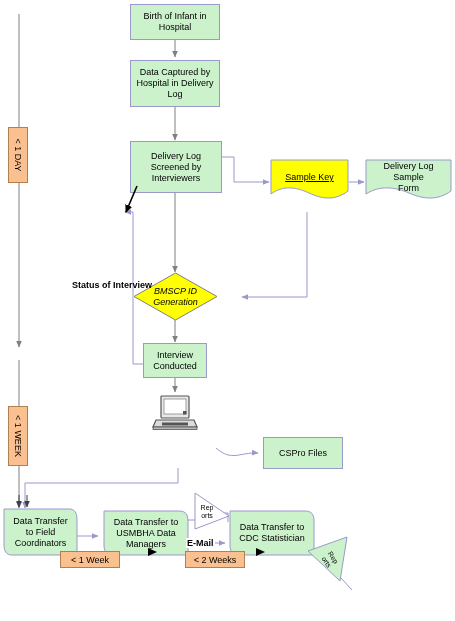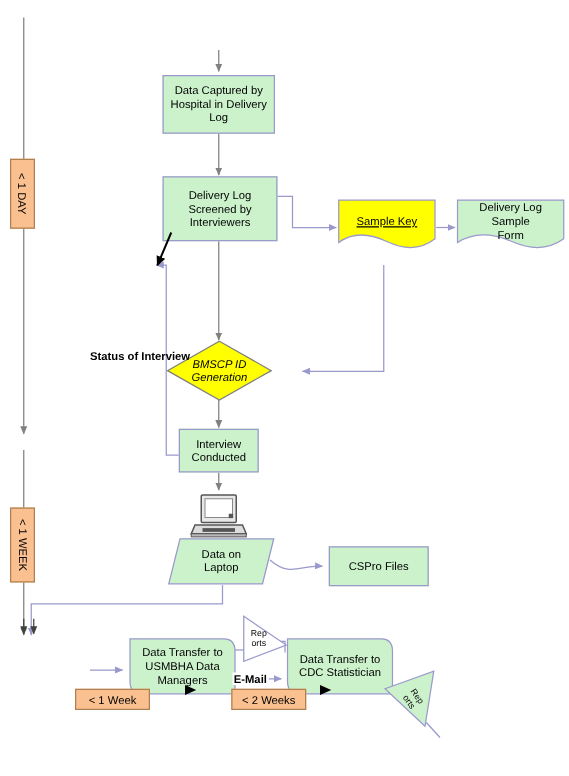--- a/index.html
+++ b/index.html
@@ -176,20 +176,26 @@
     </g>
 
     <g>
       <path d="M311,549 L322,557" fill="none" stroke="#9999cc" stroke-width="1"></path>
     </g>
     <g>
       <path d="M341,578 L352,590" fill="none" stroke="#9999cc" stroke-width="1"></path>
     </g>
   </svg>
 
+  <div class="node rect" style="left:130px;top:4px;width:90px;height:36px;">
+    <span class="txt">
+      <span>Birth of Infant in</span><br>
+      <span>Hospital</span>
+    </span>
+  </div>
 
   <div class="node rect" style="left:130px;top:60px;width:90px;height:47px;">
     <span class="txt">
       <span>Data Captured by</span><br>
       <span>Hospital in Delivery</span><br>
       <span>Log</span>
     </span>
   </div>
 
 
@@ -240,34 +246,35 @@
     <svg viewBox="0 0 46 38" width="46" height="38">
       <rect x="9" y="2" width="28" height="22" rx="1" fill="#e8e8e8" stroke="#555" stroke-width="1.2"></rect>
       <rect x="12" y="5" width="22" height="15" fill="#ffffff" stroke="#888" stroke-width="0.8"></rect>
       <rect x="31" y="17" width="3.5" height="3.5" fill="#555"></rect>
       <path d="M4,26 L42,26 L45,33 L1,33 Z" fill="#dcdcdc" stroke="#555" stroke-width="1.2"></path>
       <rect x="10" y="28.5" width="26" height="3" fill="#555"></rect>
       <rect x="1" y="33" width="44" height="2.5" fill="#b8b8b8" stroke="#555" stroke-width="0.8"></rect>
     </svg>
   </div>
 
-  <div class="node para" style="left:134px;top:430px;width:86px;height:38px;">
-    <svg viewBox="0 0 86 38" preserveAspectRatio="none">
-      <polygon points="10,1 85,1 76,37 1,37" fill="#ccf2cc" stroke="#9999cc" stroke-width="1"></polygon>
-    </svg>
-    <span class="txt">
-      <span>Data on</span><br>
-      <span>Laptop</span>
-    </span>
-  </div>
 
   <div class="node rect" style="left:263px;top:437px;width:80px;height:32px;">
     <span class="txt">CSPro Files</span>
   </div>
 
+  <div class="node tape" style="left:3px;top:508px;width:75px;height:48px;">
+    <svg viewBox="0 0 75 48" preserveAspectRatio="none">
+      <path d="M1,6 C1,6 1,1 1,1 L66,1 C72,1 74,5 74,12 L74,42 C74,42 74,47 74,47 L9,47 C3,47 1,43 1,36 Z" fill="#ccf2cc" stroke="#9999cc" stroke-width="1"></path>
+    </svg>
+    <span class="txt">
+      <span>Data Transfer</span><br>
+      <span>to Field</span><br>
+      <span>Coordinators</span>
+    </span>
+  </div>
 
   <div class="node tape" style="left:103px;top:510px;width:86px;height:46px;">
     <svg viewBox="0 0 86 46" preserveAspectRatio="none">
       <path d="M1,5 C1,5 1,1 1,1 L76,1 C83,1 85,5 85,11 L85,41 C85,41 85,45 85,45 L10,45 C3,45 1,41 1,35 Z" fill="#ccf2cc" stroke="#9999cc" stroke-width="1"></path>
     </svg>
     <span class="txt">
       <span>Data Transfer to</span><br>
       <span>USMBHA Data</span><br>
       <span>Managers</span>
     </span>

